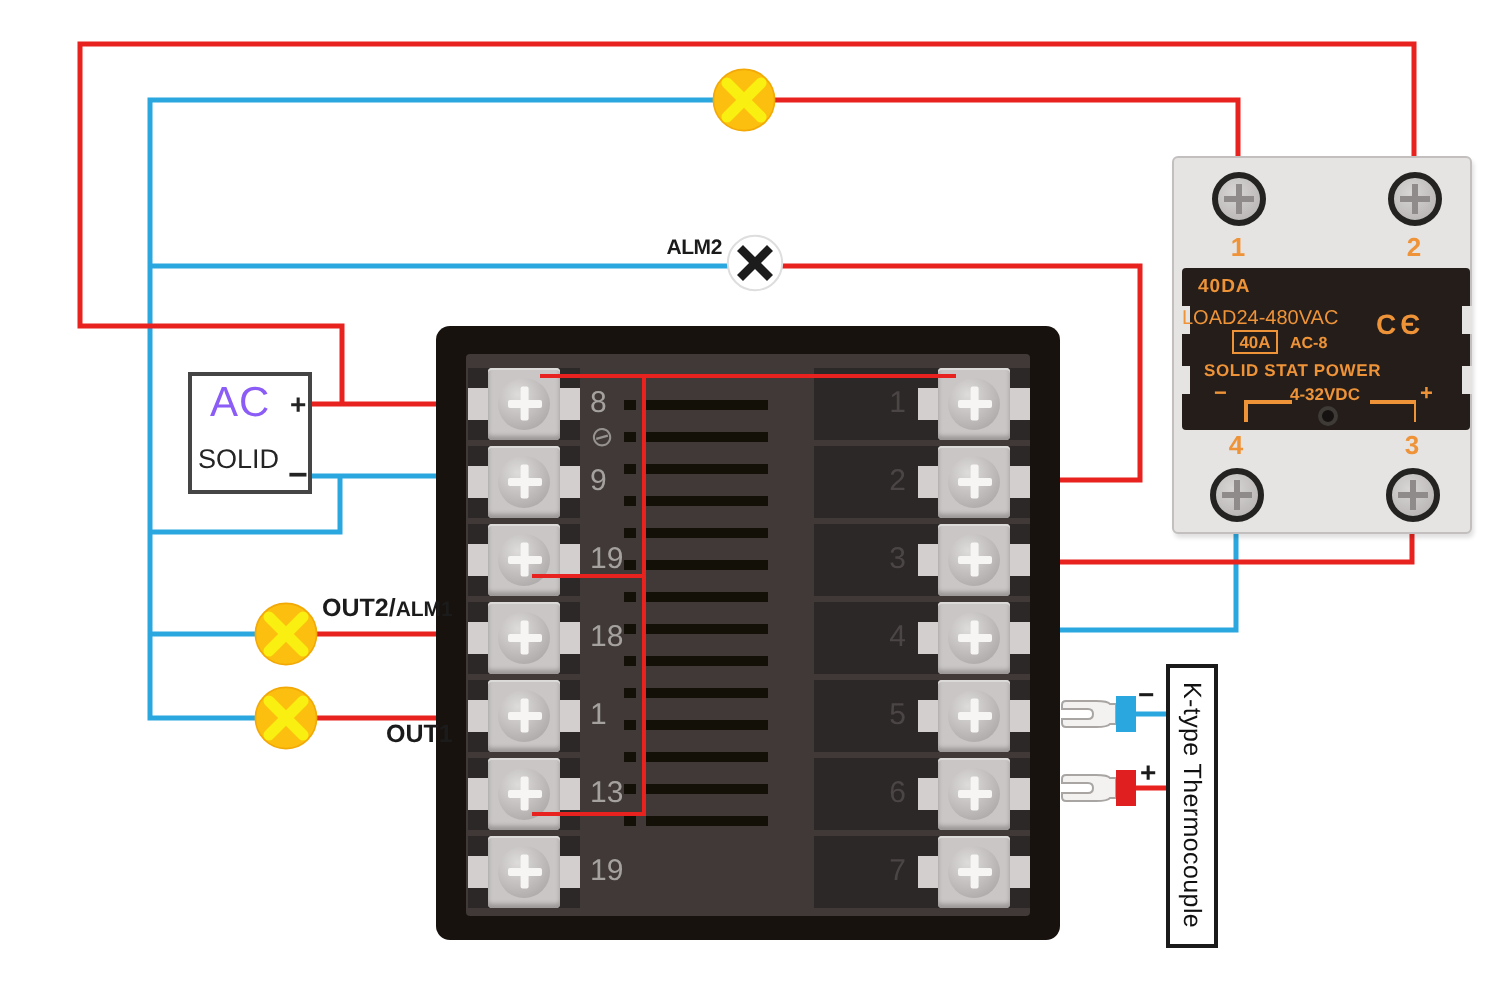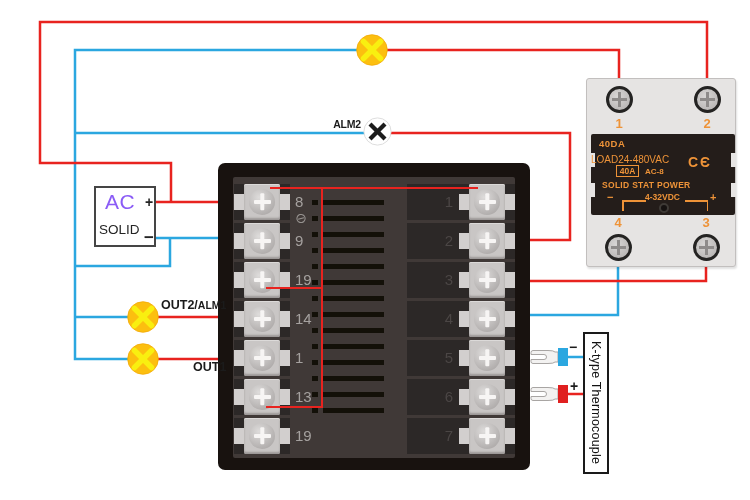--- a/index.html
+++ b/index.html
@@ -188,21 +188,21 @@
         <i class="tab" style="left:0"></i>
         <i class="plate" style="left:10px"></i>
         <i class="screw" style="left:15px"></i>
         <i class="tab" style="left:46px"></i>
       </div>
 
     <span class="tnum-l" style="top:30px">8</span>
     <span class="polarity">⊖</span>
     <span class="tnum-l" style="top:69px">9</span>
     <span class="tnum-l" style="top:108px">19</span>
-    <span class="tnum-l" style="top:147px">14</span>
+    <span class="tnum-l" style="top:147px">18</span>
     <span class="tnum-l" style="top:186px">1</span>
     <span class="tnum-l" style="top:225px">13</span>
     <span class="tnum-l" style="top:264px">19</span>
 
     <div class="row rrow" style="top:21px">
         <span class="tnum-r">1</span>
         <i class="tab" style="left:52px"></i>
         <i class="plate" style="left:62px"></i>
         <i class="screw" style="left:67px"></i>
         <i class="tab" style="left:98px"></i>

